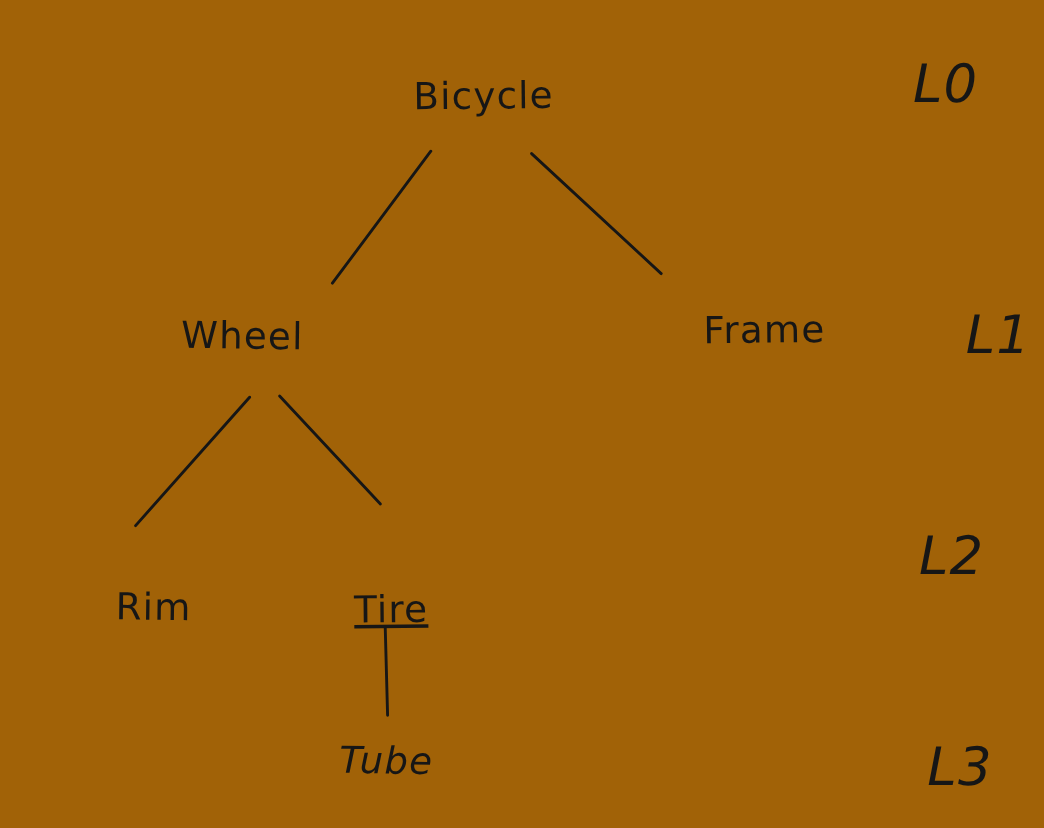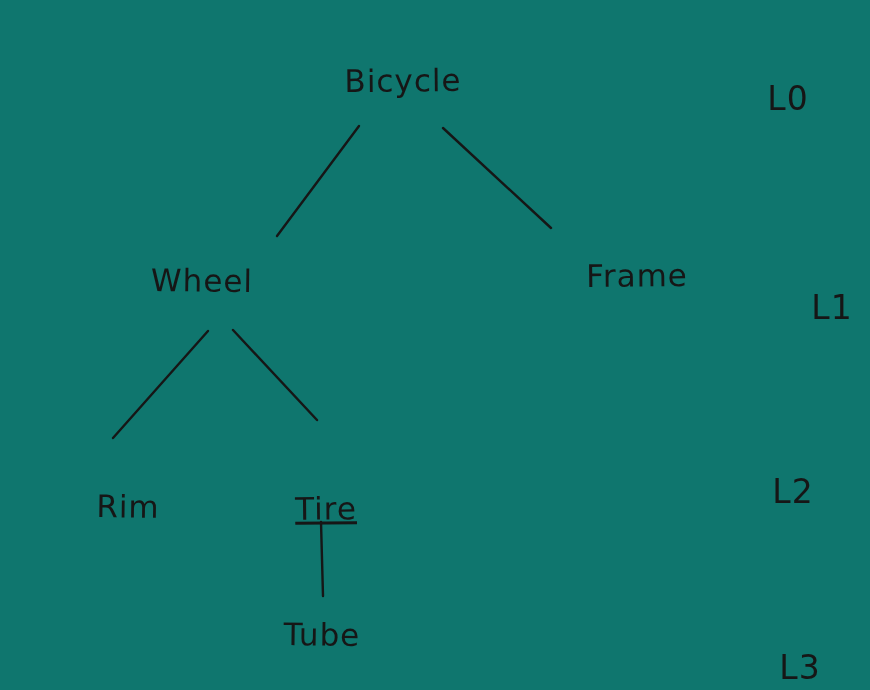--- a/index.html
+++ b/index.html
@@ -4,21 +4,21 @@
 <style>
   html, body {
     margin: 0;
     padding: 0;
     background: #ffffff;
   }
   .stage {
     position: relative;
     width: 870px;
     height: 690px;
-    background: #0f766e;
+    background: #a16207;
     overflow: hidden;
     font-family: "DejaVu Sans", sans-serif;
     color: #161616;
   }
   .edges-svg {
     position: absolute;
     left: 0;
     top: 0;
     width: 870px;
     height: 690px;
@@ -35,42 +35,42 @@
     letter-spacing: 1px;
     white-space: nowrap;
     line-height: 1;
   }
   
   .node-label.tilt-a { transform: translate(-50%, -50%) rotate(-0.6deg); }
   .node-label.tilt-b { transform: translate(-50%, -50%) rotate(0.7deg); }
   .level-label {
     position: absolute;
     transform: translate(-50%, -50%);
-    font-size: 33px;
+    font-size: 44px;
+    font-style: italic;
     letter-spacing: 1px;
     white-space: nowrap;
     line-height: 1;
-    margin-top: 27px;
   }
 </style>
 </head>
 <body>
 
 <div class="stage">
   <svg class="edges-svg" viewBox="0 0 870 690" xmlns="http://www.w3.org/2000/svg">
       <line x1="359" y1="126" x2="277" y2="236" stroke="#161616"></line>
       <line x1="443" y1="128" x2="551" y2="228" stroke="#161616"></line>
       <line x1="208" y1="331" x2="113" y2="438" stroke="#161616"></line>
       <line x1="233" y1="330" x2="317" y2="420" stroke="#161616"></line>
       <line x1="321" y1="522" x2="323" y2="596" stroke="#161616"></line>
     </svg>
 
 <div class="node-label tilt-a" style="left: 403px; top: 81px;">Bicycle</div>
     <div class="node-label tilt-b" style="left: 202px; top: 281px;">Wheel</div>
     <div class="node-label tilt-a" style="left: 637px; top: 276px;">Frame</div>
     <div class="node-label tilt-b" style="left: 128px; top: 487px; margin-top: 20px;">Rim</div>
     <div class="node-label tilt-a" style="left: 326px; top: 509px; text-decoration: underline;">Tire</div>
-    <div class="node-label tilt-b" style="left: 322px; top: 635px;">Tube</div>
+    <div class="node-label tilt-b" style="left: 322px; top: 635px; font-style: italic;">Tube</div>
     <div class="level-label" style="left: 788px; top: 71px;">L0</div>
     <div class="level-label" style="left: 832px; top: 280px;">L1</div>
     <div class="level-label" style="left: 793px; top: 464px;">L2</div>
     <div class="level-label" style="left: 800px; top: 640px;">L3</div>
   </div>
 
 </body></html>

